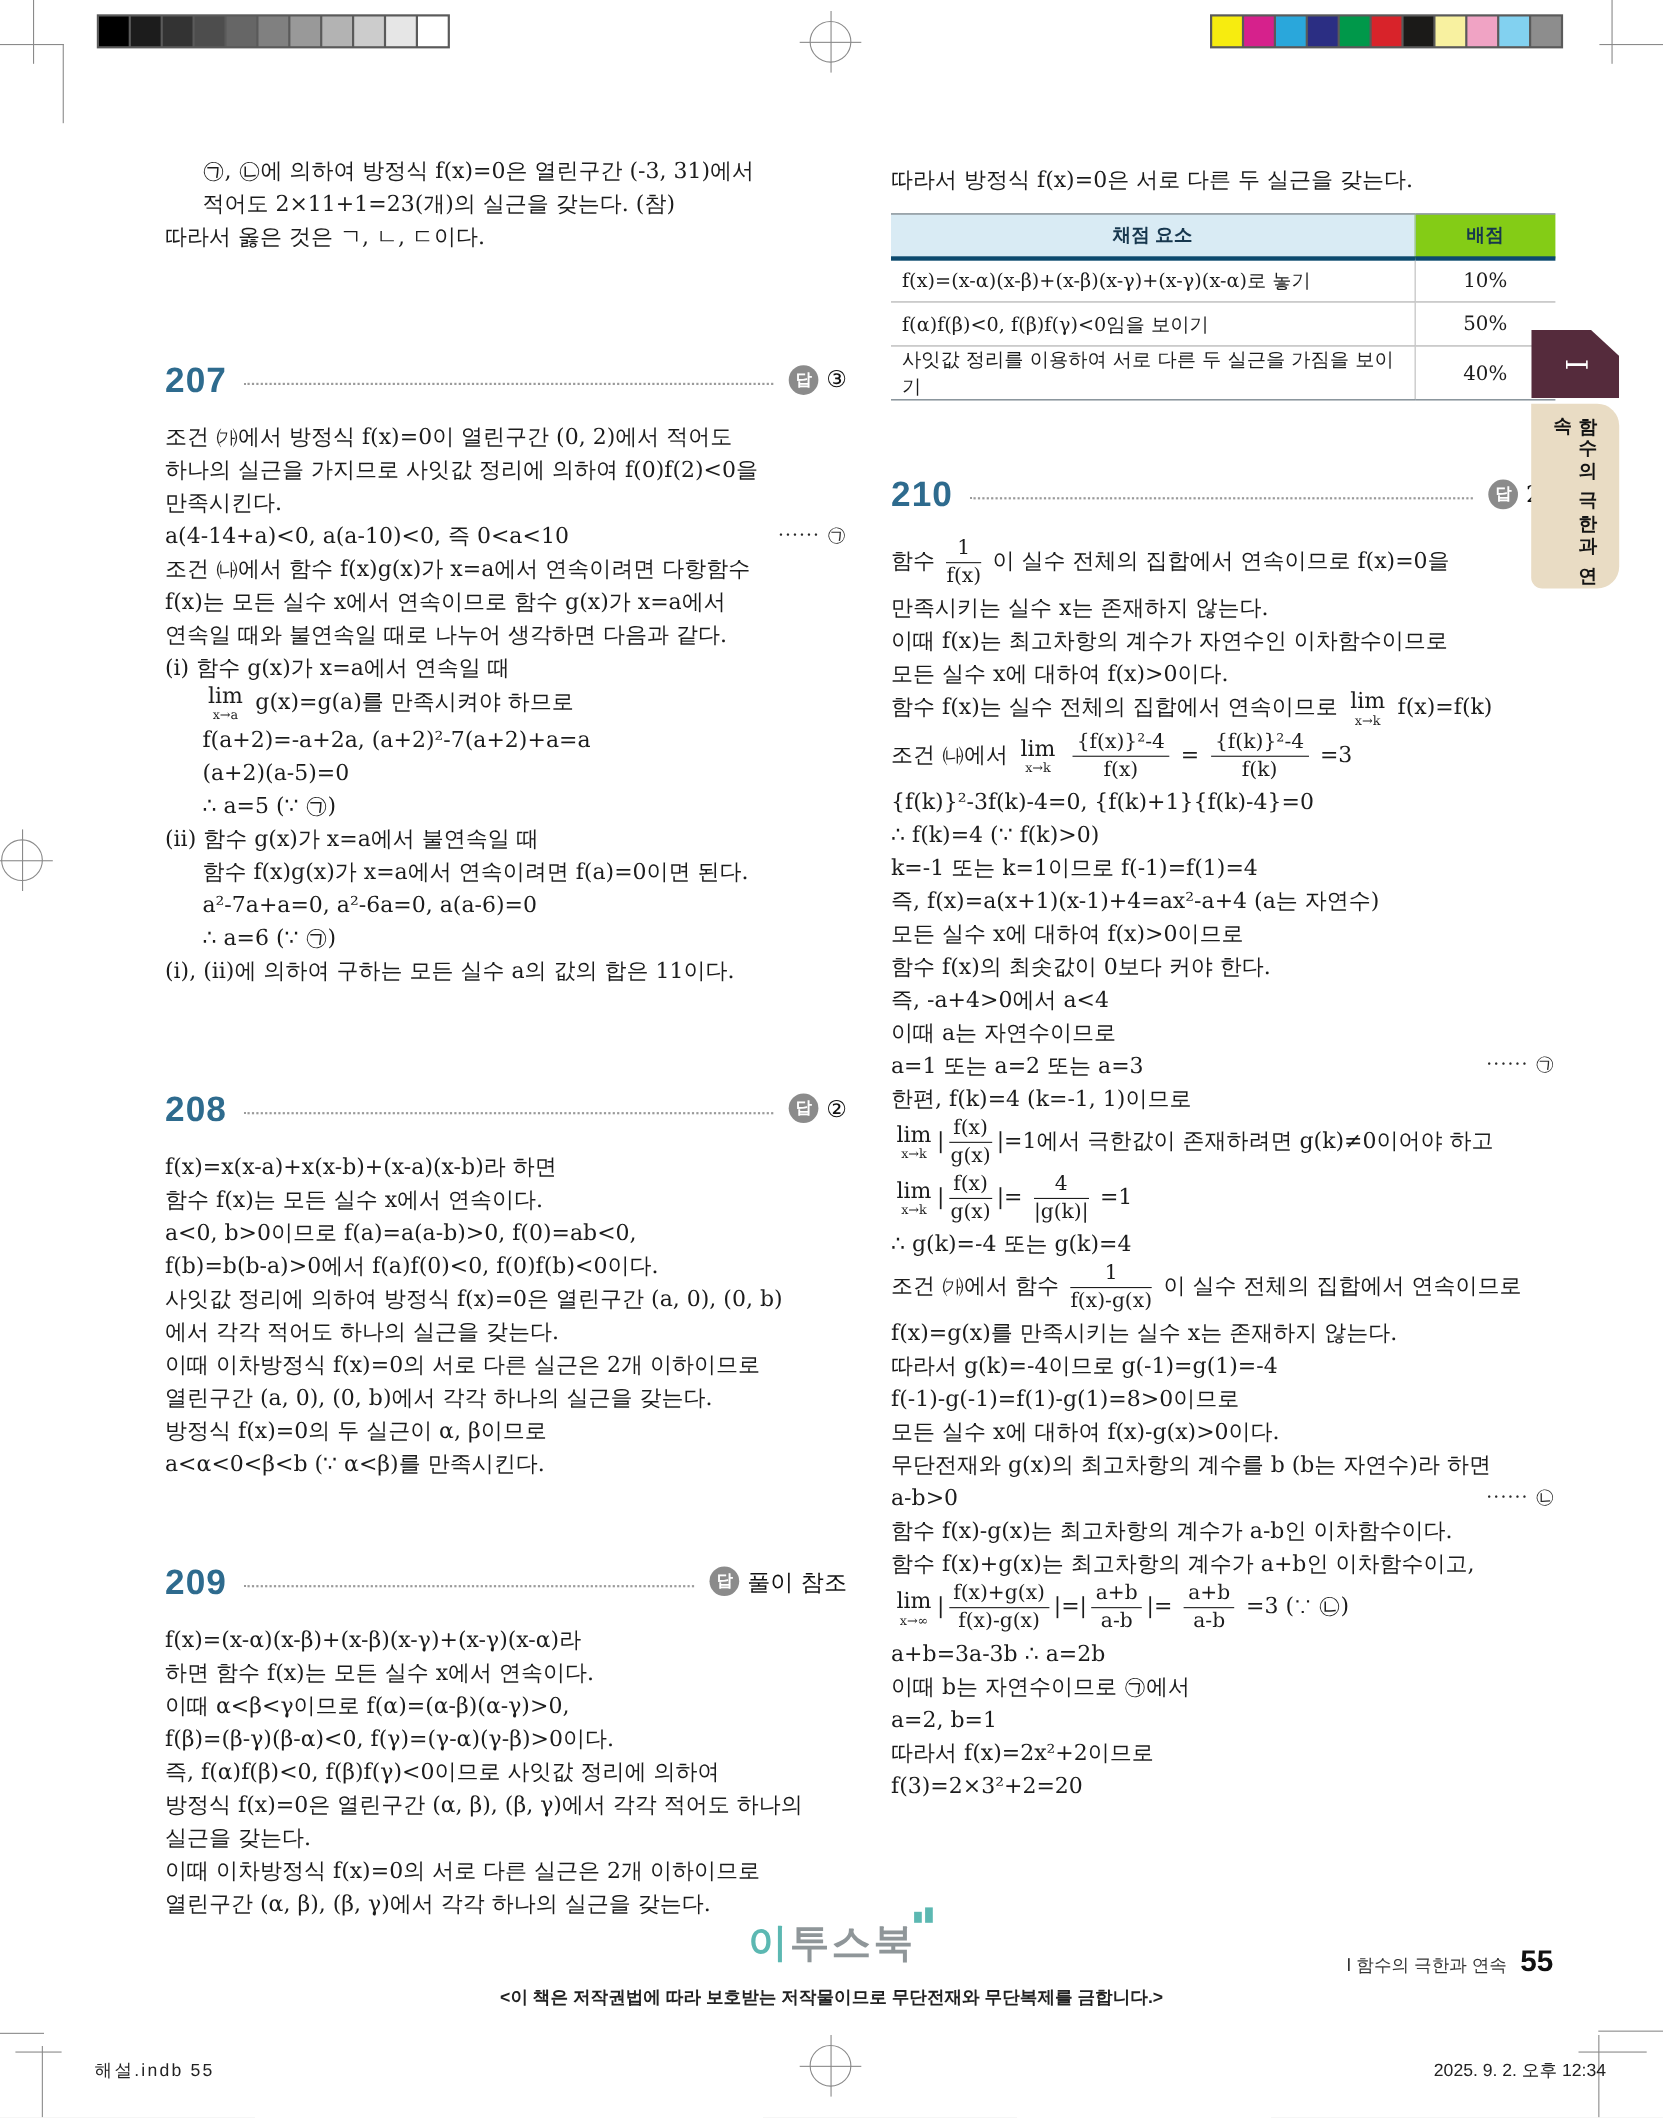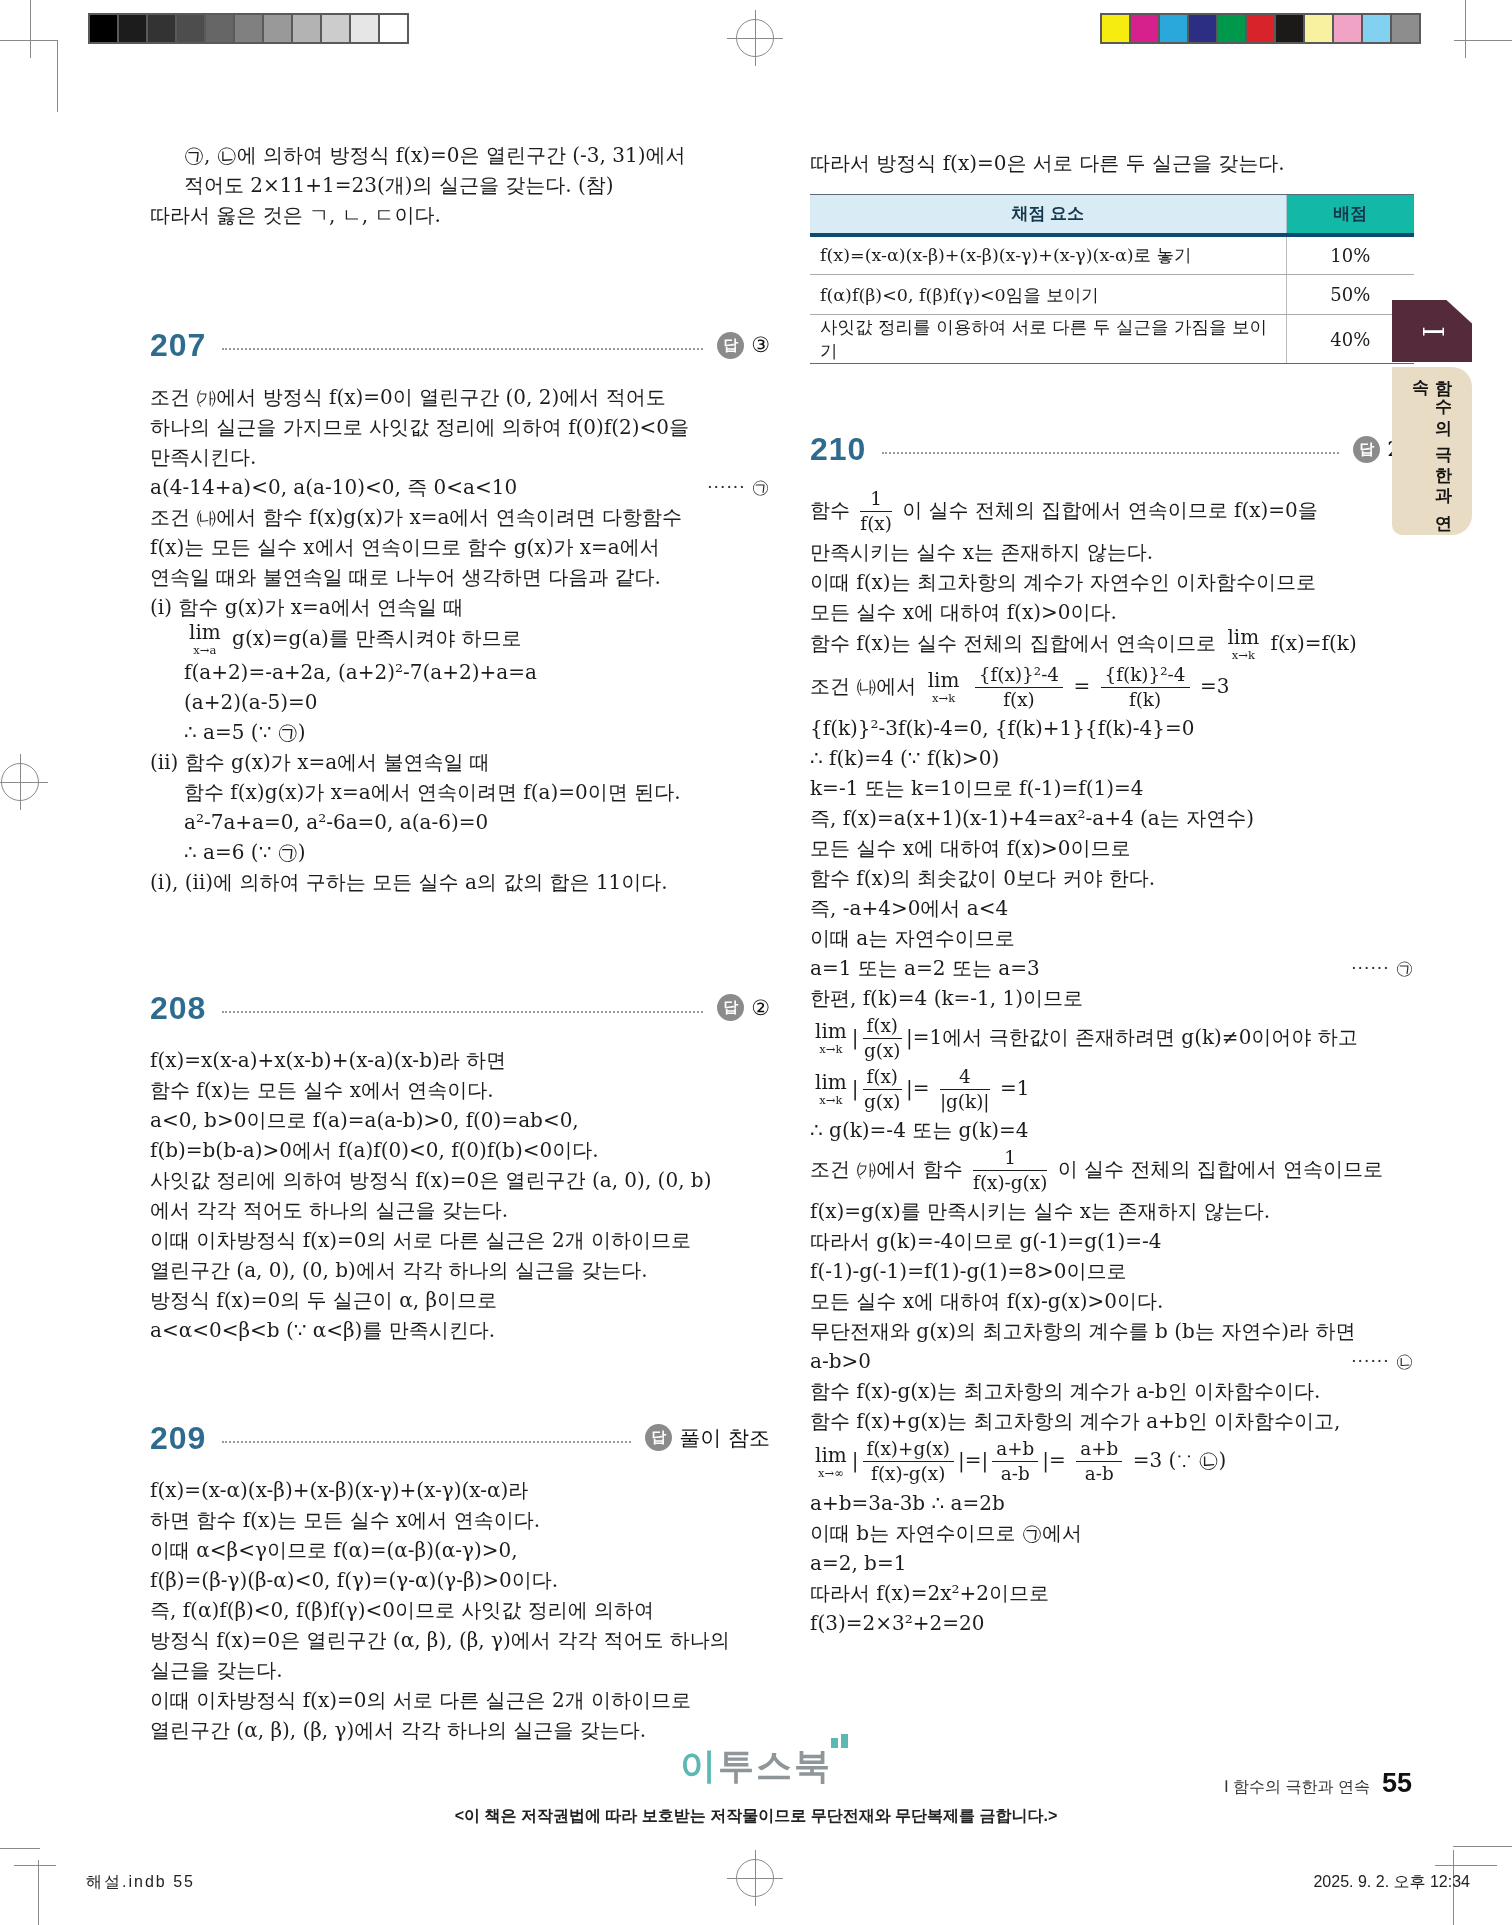--- a/index.html
+++ b/index.html
@@ -86,21 +86,21 @@
 
   .footer-chapter { position:absolute; right:100px; top:1768px; display:flex; align-items:baseline; gap:12px; }
   .chapter-label { font-family:"Liberation Sans", sans-serif; font-size:16px; color:#333333; }
   .page-number { font-family:"Liberation Sans", sans-serif; font-weight:bold; font-size:27px; color:#111111; }
 
   .footer-copyright { position:absolute; left:0; right:0; top:1806px; text-align:center;
                       font-family:"Liberation Sans", sans-serif; font-weight:bold; font-size:16px; color:#222222; }
 
   .print-file { position:absolute; left:86px; top:1872px; font-family:"Liberation Sans", sans-serif;
                 font-size:16px; color:#222222; letter-spacing:2px; }
-  .print-time { position:absolute; right:42px; top:1872px; font-family:"Liberation Sans", sans-serif;
+  .print-time { position:absolute; right:52px; top:1872px; font-family:"Liberation Sans", sans-serif;
                 font-size:16px; color:#222222; }
 </style>
 </head>
 <body>
 
 <div class="page">
 
   <div class="swatch-bar bar-gray">
       <div class="swatch" style="background: rgb(0, 0, 0);"></div>
       <div class="swatch" style="background: rgb(28, 28, 28);"></div>
@@ -318,21 +318,21 @@
     <div class="sol">
         <div class="sol-line">
           <span class="line-text">따라서 방정식 f(x)=0은 서로 다른 두 실근을 갖는다.</span>
         </div>
       </div>
 
     <table class="grading-table">
       <thead>
         <tr>
           <th class="criteria-h" style="background: rgb(217, 235, 244); color: rgb(23, 55, 78);">채점 요소</th>
-          <th class="score-h" style="background: #14b8a6; color: rgb(23, 55, 78);">배점</th>
+          <th class="score-h" style="background: #84cc16; color: rgb(23, 55, 78);">배점</th>
         </tr>
       </thead>
       <tbody>
           <tr>
             <td class="criteria-cell">f(x)=(x-α)(x-β)+(x-β)(x-γ)+(x-γ)(x-α)로 놓기</td>
             <td class="score-cell">10%</td>
           </tr>
           <tr>
             <td class="criteria-cell">f(α)f(β)&lt;0, f(β)f(γ)&lt;0임을 보이기</td>
             <td class="score-cell">50%</td>

